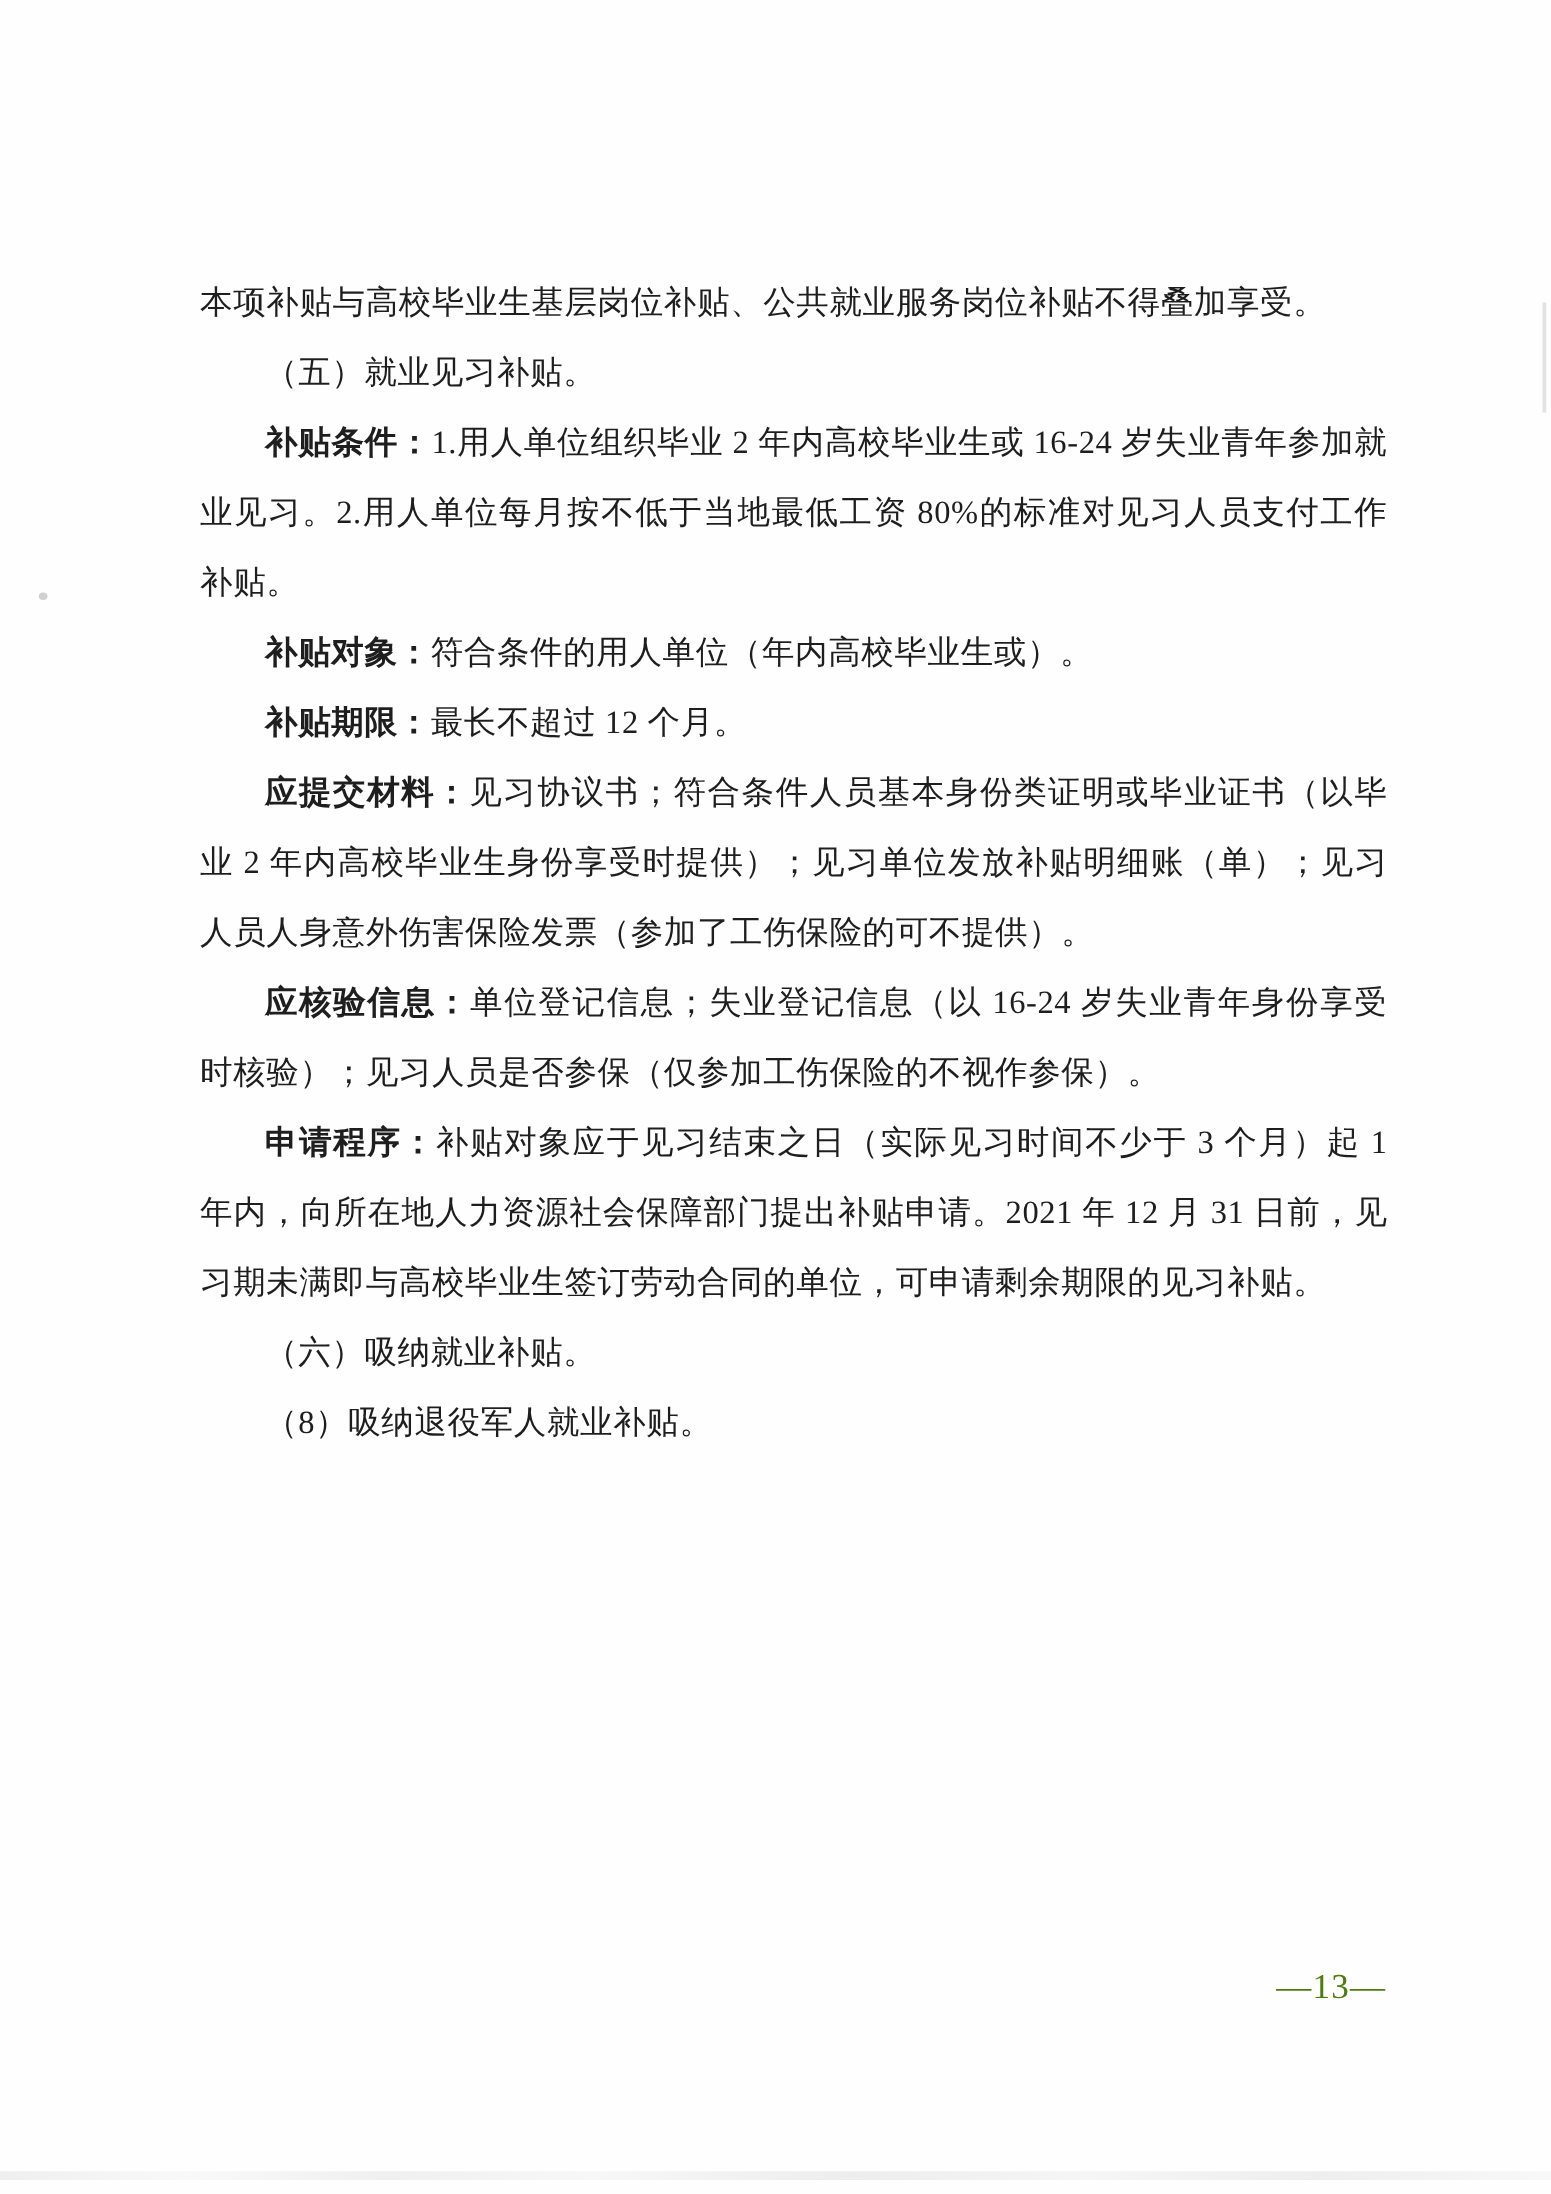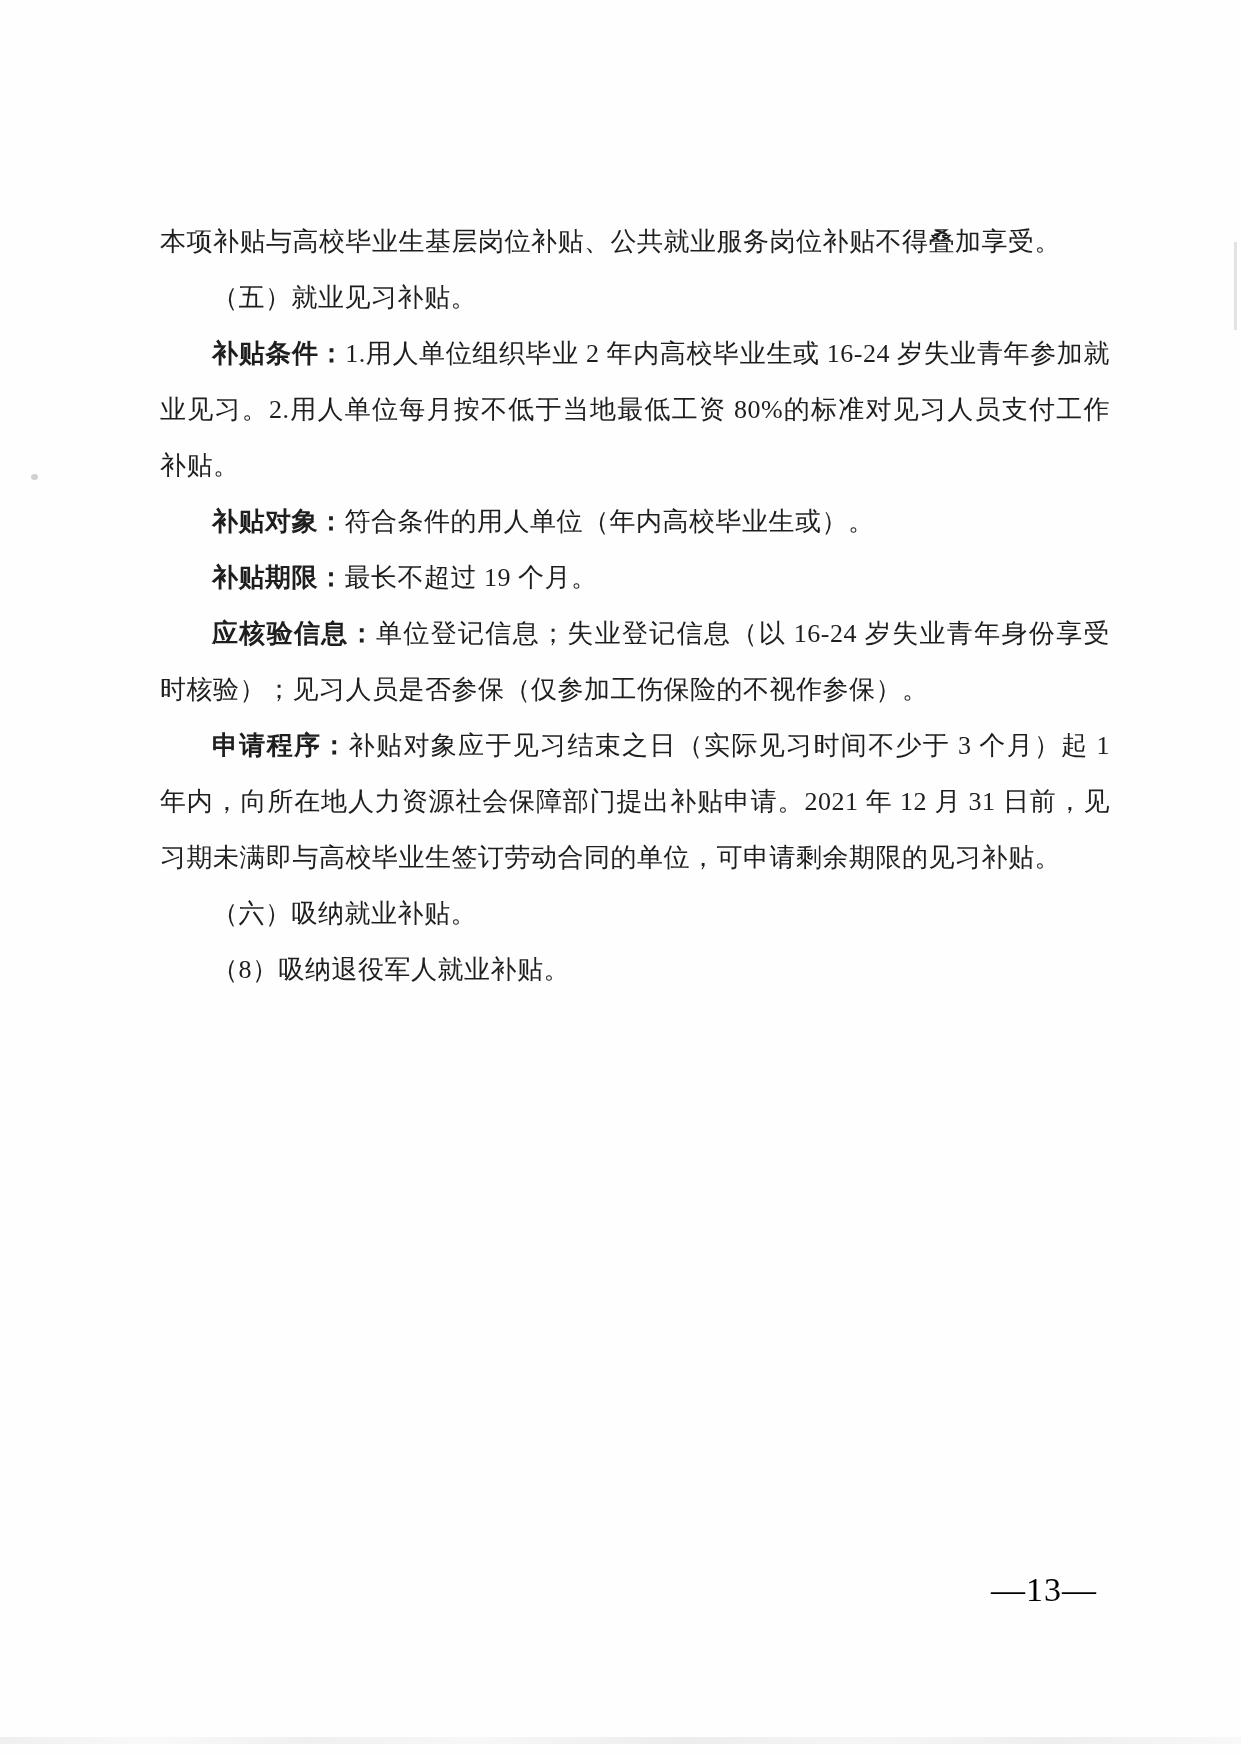--- a/index.html
+++ b/index.html
@@ -36,25 +36,25 @@
   }
   .content p.heading {
     font-weight: normal;
   }
   .para-label {
     font-weight: bold;
   }
   .page-number {
     position: absolute;
     top: 1566px;
-    right: 144px;
-    font-size: 34px;
+    right: 132px;
+    font-size: 28px;
     line-height: 48px;
     letter-spacing: 1px;
-    color: #000000;
+    color: #4d7c0f;
   }
   
   .artifact-bottom-band {
     position: absolute;
     left: 0;
     top: 1737px;
     width: 1241px;
     height: 7px;
     background: linear-gradient(to right,
       #ececec 0%, #f8f8f8 12%, #ededed 25%, #f6f6f6 38%,
@@ -90,22 +90,23 @@
 
     <p class="no-indent"><span>本项补贴与高校毕业生基层岗位补贴、公共就业服务岗位补贴不得叠加享受。</span></p>
 
     <p class="heading"><span>（五）就业见习补贴。</span></p>
 
     <p><span class="para-label">补贴条件：</span><span>1.用人单位组织毕业 2 年内高校毕业生或 16-24 岁失业青年参加就业见习。2.用人单位每月按不低于当地最低工资 80%的标准对见习人员支付工作补贴。</span></p>
 
     <p><span class="para-label">补贴对象：</span><span>符合条件的用人单位（年内高校毕业生或）。</span></p>
 
 
-    <p><span class="para-label">补贴期限：</span><span>最长不超过 19 个月。</span></p>
+    <p><span class="para-label">补贴期限：</span><span>最长不超过 12 个月。</span></p>
 
+    <p><span class="para-label">应提交材料：</span><span>见习协议书；符合条件人员基本身份类证明或毕业证书（以毕业 2 年内高校毕业生身份享受时提供）；见习单位发放补贴明细账（单）；见习人员人身意外伤害保险发票（参加了工伤保险的可不提供）。</span></p>
 
     <p><span class="para-label">应核验信息：</span><span>单位登记信息；失业登记信息（以 16-24 岁失业青年身份享受时核验）；见习人员是否参保（仅参加工伤保险的不视作参保）。</span></p>
 
     <p><span class="para-label">申请程序：</span><span>补贴对象应于见习结束之日（实际见习时间不少于 3 个月）起 1 年内，向所在地人力资源社会保障部门提出补贴申请。2021 年 12 月 31 日前，见习期未满即与高校毕业生签订劳动合同的单位，可申请剩余期限的见习补贴。</span></p>
 
     <p class="heading"><span>（六）吸纳就业补贴。</span></p>
 
     <p class="heading"><span>（8）吸纳退役军人就业补贴。</span></p>
 
   </div>

